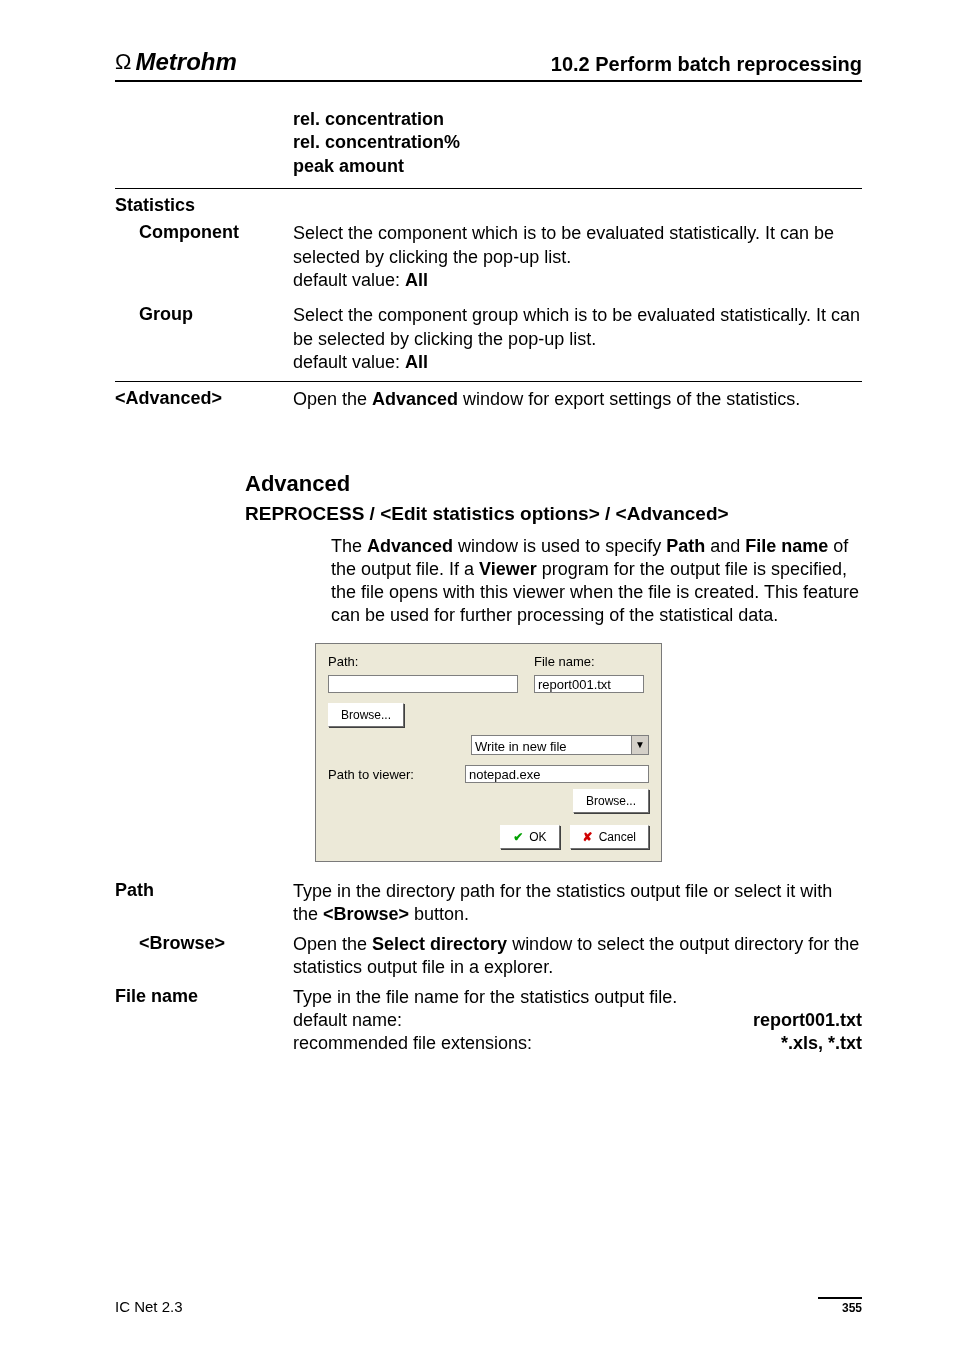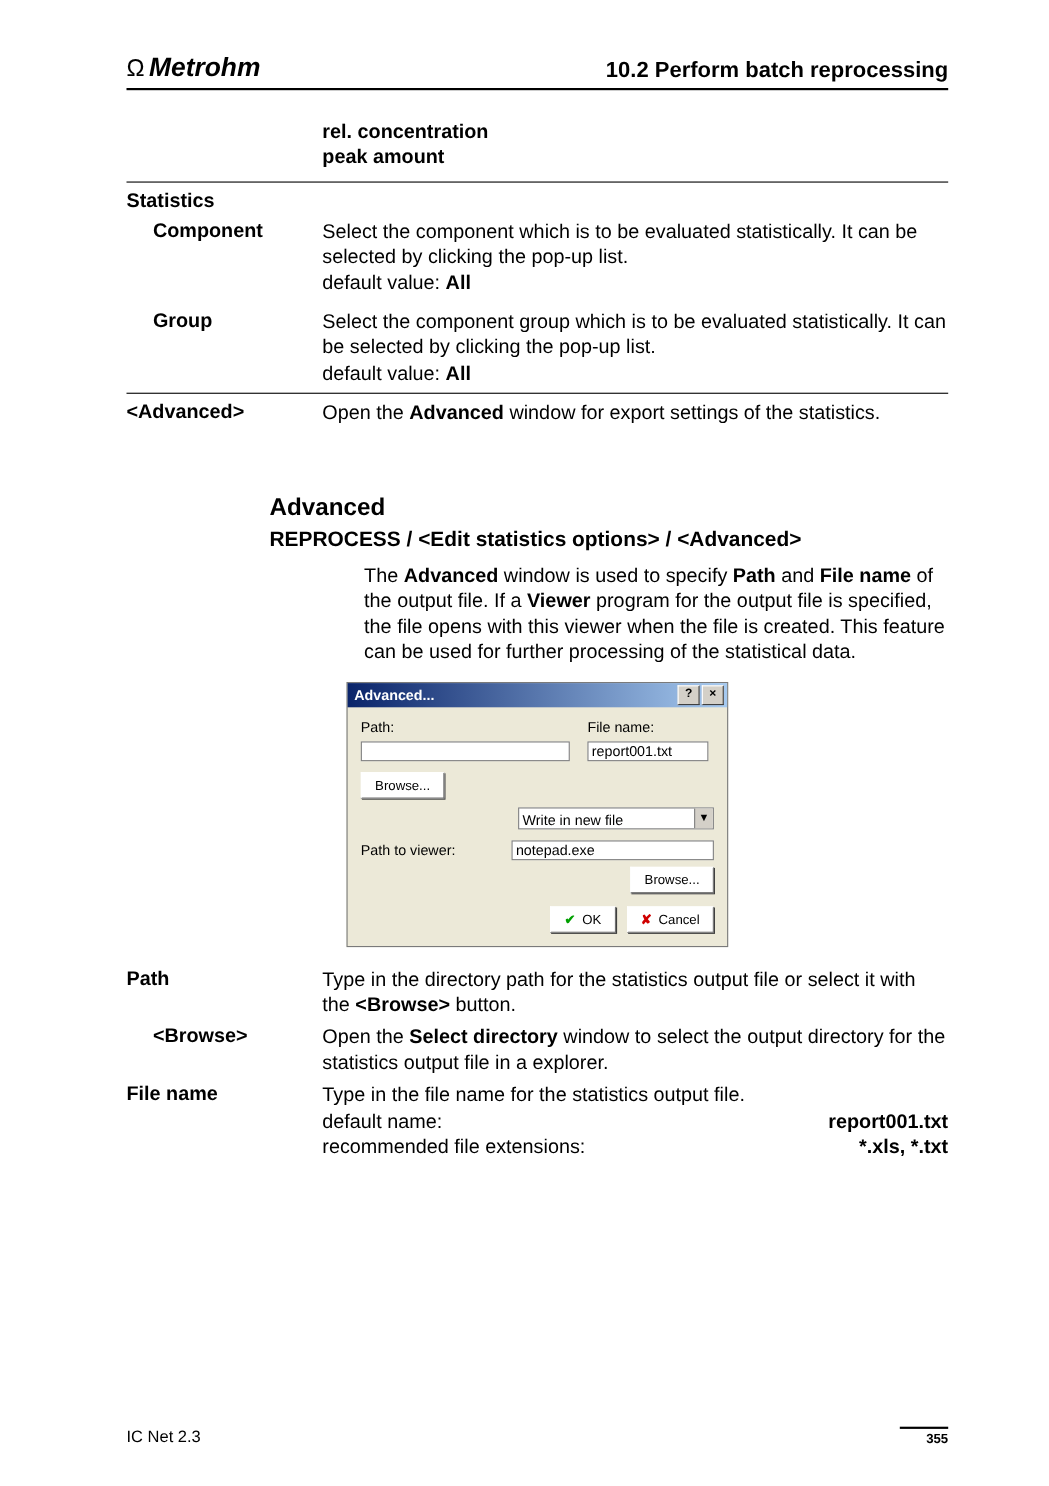--- a/index.html
+++ b/index.html
@@ -222,20 +222,21 @@
       <span class="brand-icon">Ω</span>
       <span>Metrohm</span>
     </div>
     <div class="section-title">10.2  Perform batch reprocessing</div>
   </div>
 
   <div class="content">
 
     <div class="list-block">
       <div>rel. concentration</div>
+      <div>rel. concentration%</div>
       <div>peak amount</div>
     </div>
 
     <hr class="sep">
 
     <div class="row">
       <div class="label-col">
           <div class="label-top">Statistics</div>
         </div>
       <div class="desc-col"></div>
@@ -273,27 +274,20 @@
     </div>
 
     <div class="advanced-heading">Advanced</div>
     <div class="breadcrumb">REPROCESS / &lt;Edit statistics options&gt; / &lt;Advanced&gt;</div>
 
     <div class="intro-para">
       <span>The </span><span class="bold">Advanced</span><span> window is used to specify </span><span class="bold">Path</span><span> and </span><span class="bold">File name</span><span> of the output file. If a </span><span class="bold">Viewer</span><span> program for the output file is specified, the file opens with this viewer when the file is created. This feature can be used for further processing of the statistical data.</span>
     </div>
 
     <div class="dialog">
-      <div class="title-bar">
-        <span>Advanced...</span>
-        <div class="title-ctrls">
-          <div class="title-btn">?</div>
-          <div class="title-btn">×</div>
-        </div>
-      </div>
       <div class="dialog-body">
         <div class="dlg-row">
           <div class="dlg-col" style="flex:1;">
             <div class="dlg-label">Path:</div>
             <input class="dlg-input" style="width: 190px;">
             <div style="margin-top:4px;"><span class="dlg-btn">Browse...</span></div>
           </div>
           <div class="dlg-col" style="width:115px;">
             <div class="dlg-label">File name:</div>
             <input class="dlg-input" style="width: 110px;" value="report001.txt">

